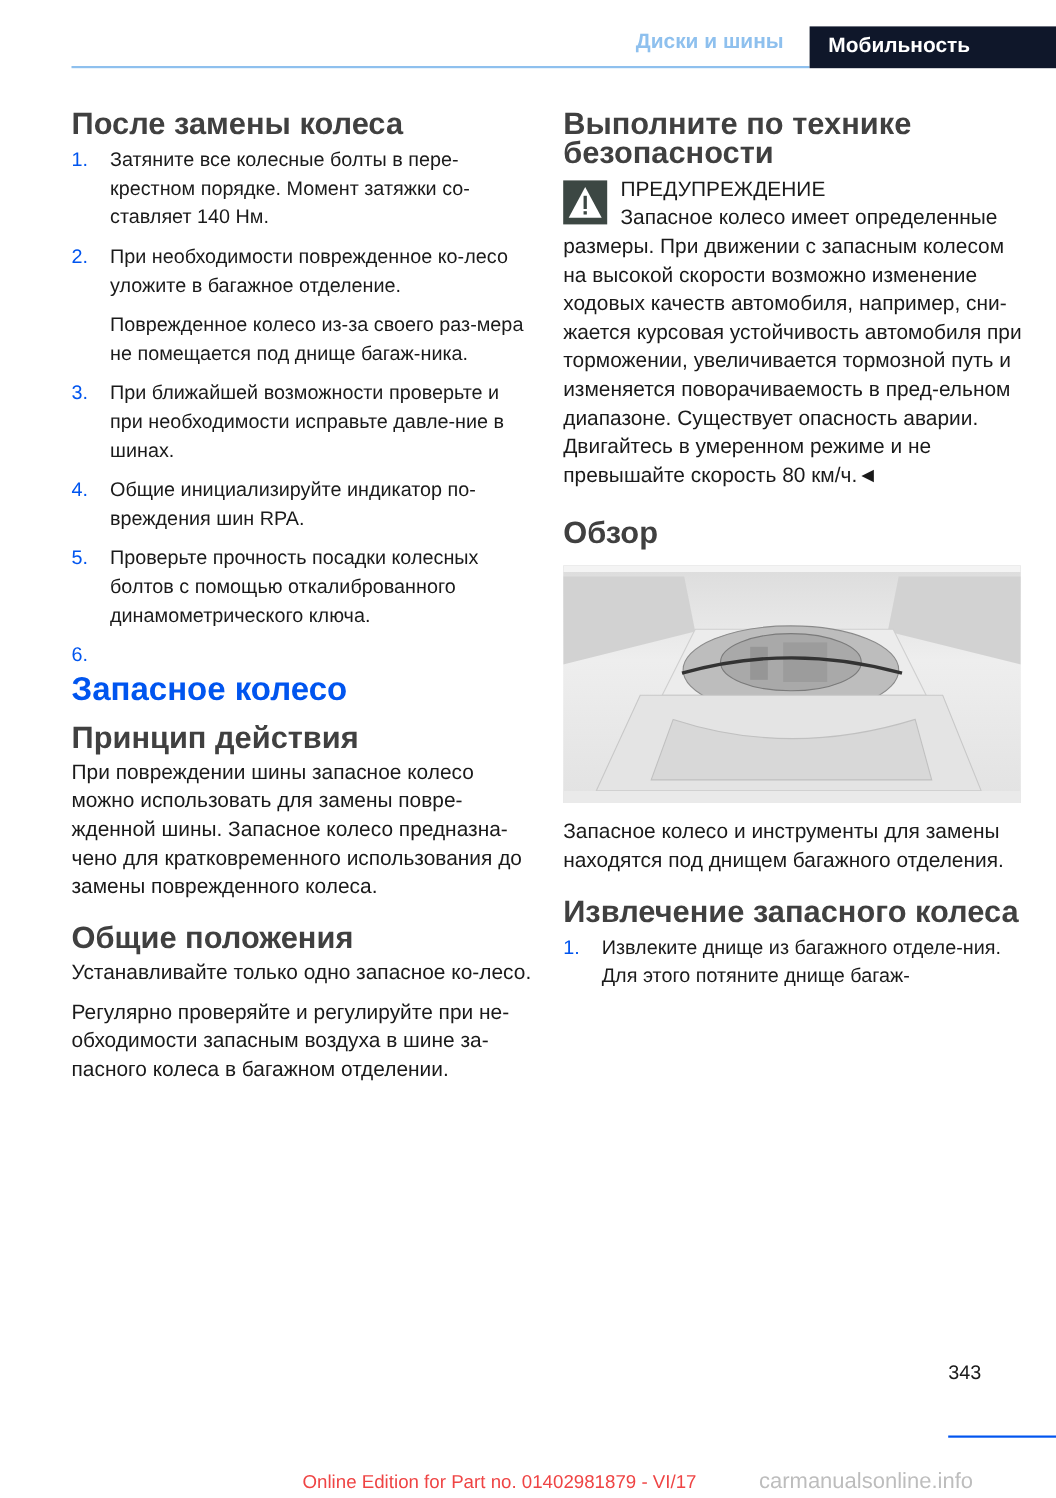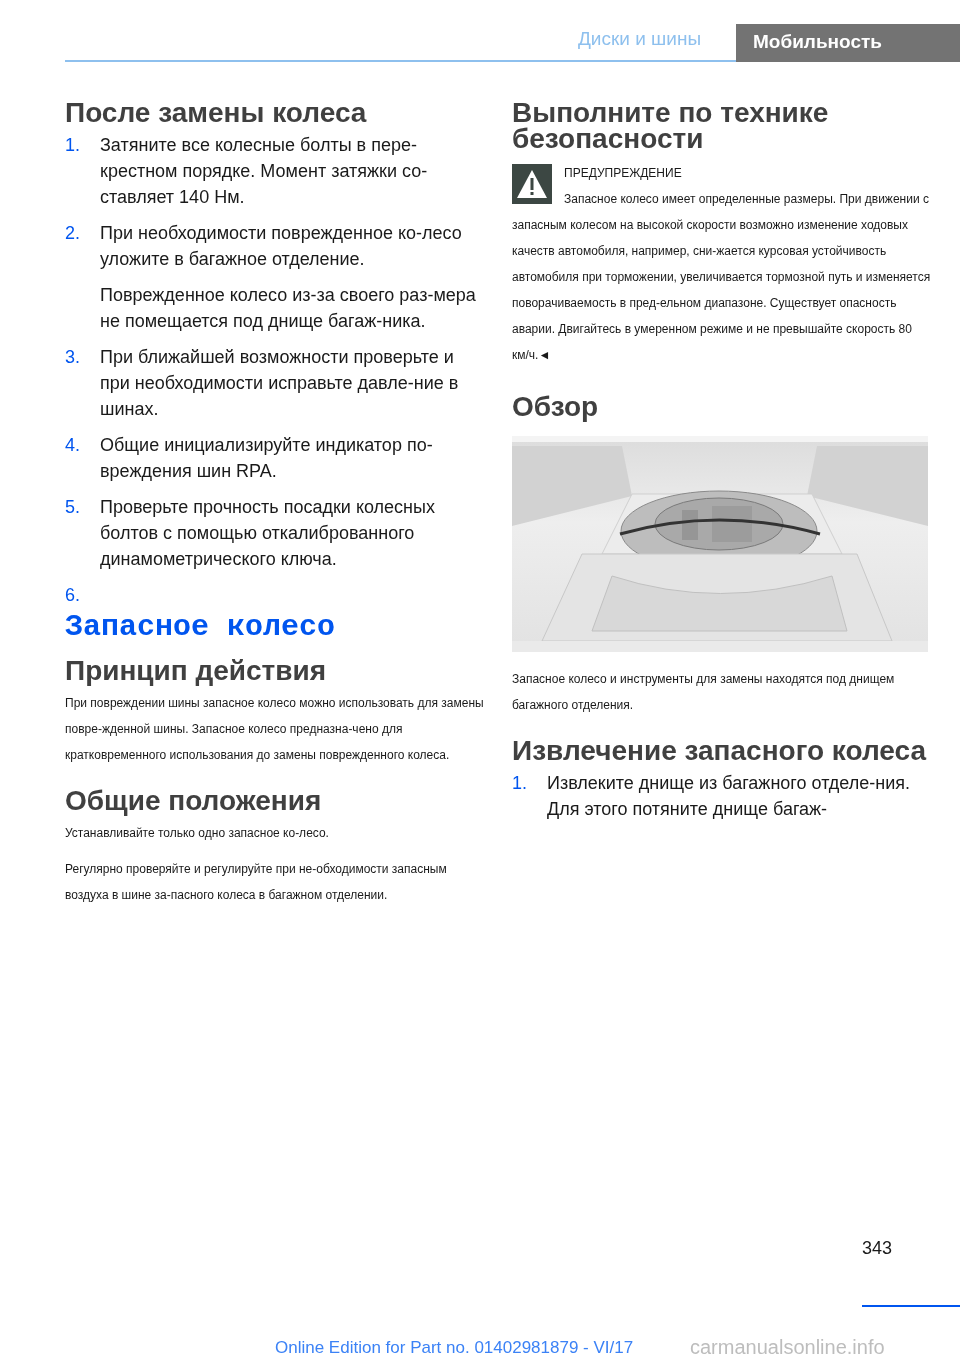--- a/index.html
+++ b/index.html
@@ -2,46 +2,46 @@
 <html><head>
   <meta charset="utf-8">
   <style>
     html, body { margin: 0; padding: 0; }
     body {
       width: 960px; height: 1362px; background: #ffffff; position: relative; overflow: hidden;
       font-family: "Liberation Sans", "DejaVu Sans", sans-serif; color: #1a1a1a;
     }
     .header-line { position: absolute; left: 65px; top: 60px; width: 671px; height: 2px; background: #8ec0ee; }
     .tab-inactive {
-      position: absolute; left: 578px; top: 28px; font-size: 19px; font-weight: normal; color: #8ec0ee;
+      position: absolute; left: 578px; top: 28px; font-size: 19px; font-weight: bold; color: #8ec0ee;
     }
     .tab-active {
-      position: absolute; left: 736px; top: 24px; width: 224px; height: 38px; background: #737373;
+      position: absolute; left: 736px; top: 24px; width: 224px; height: 38px; background: #0f172a;
       color: #ffffff; font-size: 19px; font-weight: bold; box-sizing: border-box; padding: 7px 0 0 17px;
     }
     .col { position: absolute; top: 100px; }
     .col-left { left: 65px; width: 420px; }
     .col-right { left: 512px; width: 420px; }
     .h3 { color: #404040; font-weight: bold; font-size: 28px; line-height: 26px; margin: 0 0 6px 0; }
-    .h1 { color: #0055ef; font-weight: bold; font-size: 30px; line-height: 38px; margin: 0 0 12px 0; font-family: Liberation Mono, monospace; }
-    .p { font-size: 12px; line-height: 26px; margin: 0 0 10px 0; }
+    .h1 { color: #0055ef; font-weight: bold; font-size: 30px; line-height: 38px; margin: 0 0 12px 0; }
+    .p { font-size: 19px; line-height: 26px; margin: 0 0 10px 0; }
     .li { position: relative; padding-left: 35px; font-size: 18px; line-height: 26px; margin: 0 0 10px 0; }
     .li .num { position: absolute; left: 0; top: 0; color: #0055ef; }
     .li .sub { margin-top: 10px; display: block; }
     .warn-icon {
       float: left; width: 40px; height: 40px; background: #3c4743; margin: 4px 12px 0 0; position: relative;
     }
     .warn-icon svg { position: absolute; left: 0; top: 0; }
     .figure {
       width: 416px; height: 216px; margin: 10px 0 14px 0; position: relative; overflow: hidden;
       background: linear-gradient(180deg, #dcdcdc 0%, #eeeeee 40%, #e2e2e2 100%);
     }
     .footer-line { position: absolute; left: 862px; top: 1305px; width: 98px; height: 2px; background: #0055ef; }
     .page-num { position: absolute; left: 862px; top: 1238px; font-size: 18px; }
-    .edition { position: absolute; left: 275px; top: 1338px; font-size: 17px; color: #3b82f6; }
+    .edition { position: absolute; left: 275px; top: 1338px; font-size: 17px; color: #ef4444; }
     .watermark { position: absolute; left: 690px; top: 1336px; font-size: 20px; color: #bdbdbd; }
   </style>
 </head>
 <body>
 
 <div class="header-line"></div>
 <div class="tab-inactive">Диски и шины</div>
 <div class="tab-active">Мобильность</div>
 
 <div class="col col-left">

